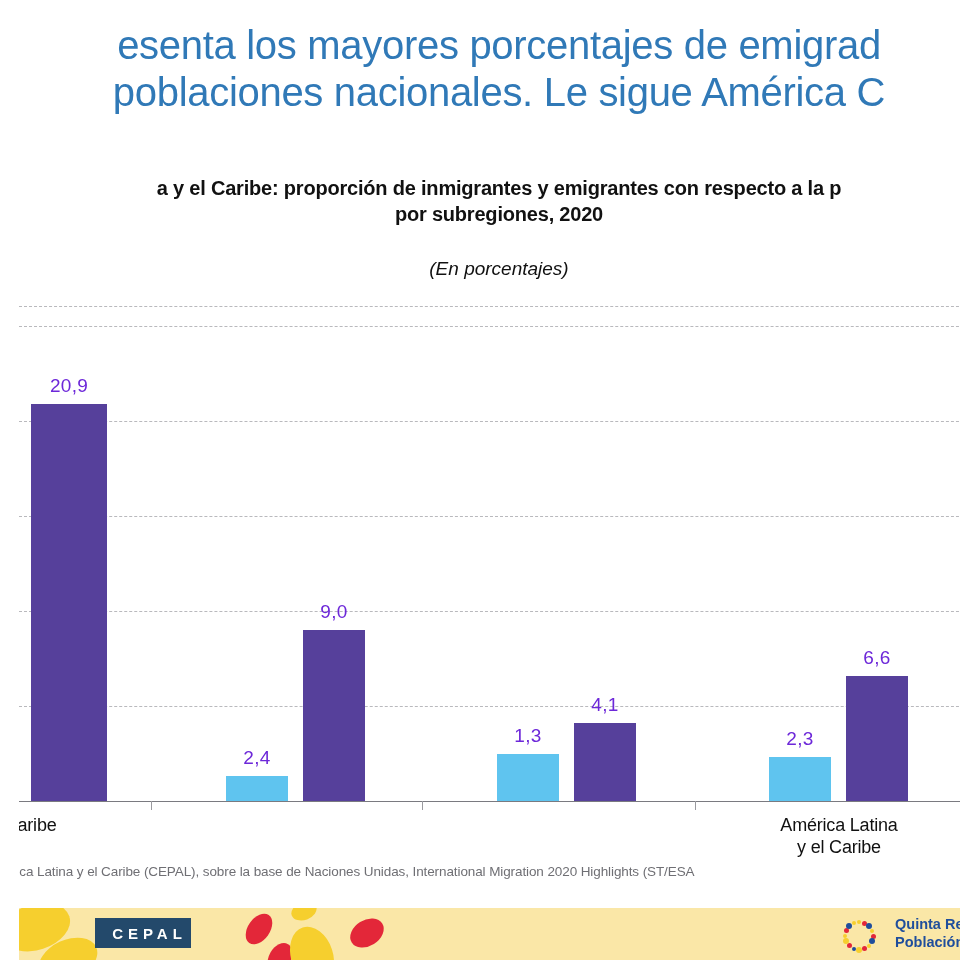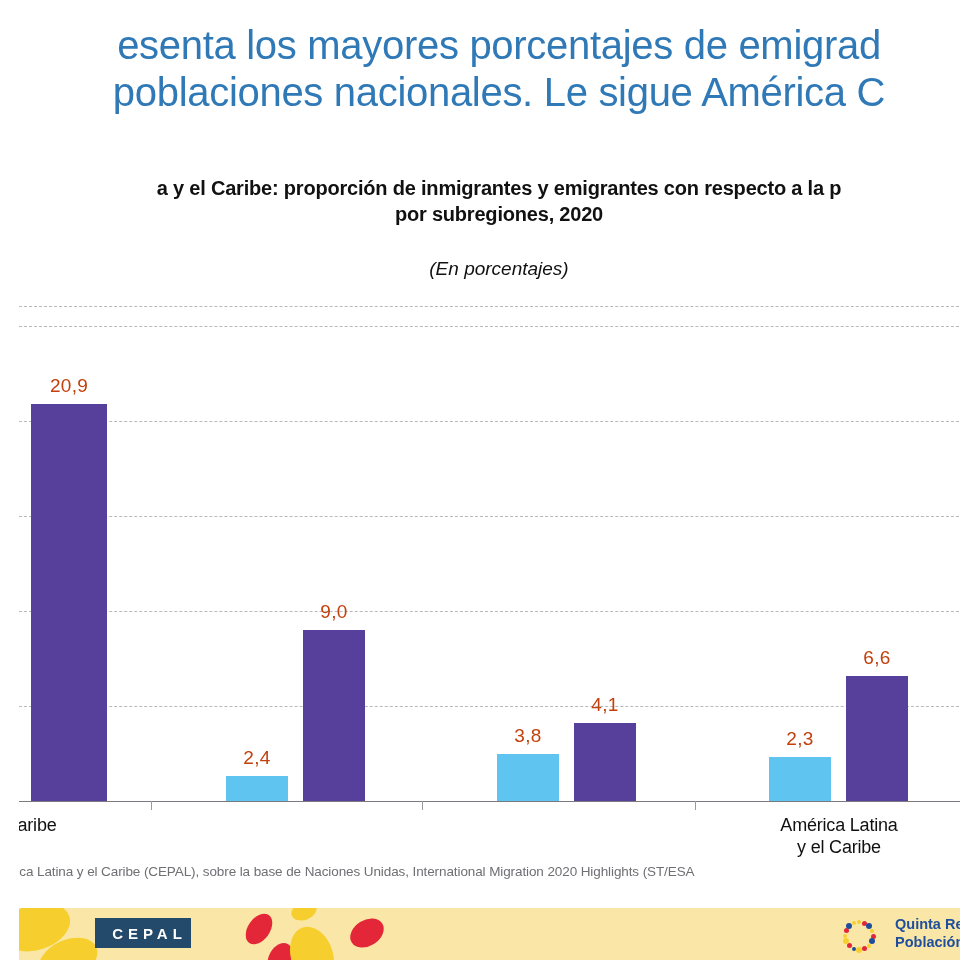--- a/index.html
+++ b/index.html
@@ -49,21 +49,21 @@
     position:absolute;left:0;width:960px;height:0;top:501px;
     border-top:1.5px solid #7a7a80;
   }
   .tick{
     position:absolute;width:0;height:9px;border-left:1px solid #9a9a9f;top:501px;
   }
 
   .bar{position:absolute;bottom:0;}
 
   .bar-label{
-    position:absolute;color:#c2410c;font-size:19px;font-weight:400;
+    position:absolute;color:#6d28d9;font-size:19px;font-weight:400;
     text-align:center;letter-spacing:0.3px;
   }
 
   .cat-label{
     position:absolute;color:#111;font-size:18px;text-align:center;
     line-height:1.22;white-space:pre-line;letter-spacing:-0.2px;
   }
 
   
   .source{
@@ -124,21 +124,21 @@
         <div class="tick" style="left: 403px;"></div>
         <div class="tick" style="left: 676px;"></div>
         <div class="tick" style="left: 945px;"></div>
         <div class="bar" style="left: 12px; width: 76px; height: 397.1px; bottom: 19px; background: rgb(86, 64, 155);"></div>
         <div class="bar-label" style="left: 10px; width: 80px; top: 74.9px;">20,9</div>
         <div class="bar" style="left: 207px; width: 62px; height: 24.7px; bottom: 19px; background: rgb(95, 196, 239);"></div>
         <div class="bar-label" style="left: 198px; width: 80px; top: 447.3px;">2,4</div>
         <div class="bar" style="left: 284px; width: 62px; height: 171px; bottom: 19px; background: rgb(86, 64, 155);"></div>
         <div class="bar-label" style="left: 275px; width: 80px; top: 301px;">9,0</div>
         <div class="bar" style="left: 478px; width: 62px; height: 47.5px; bottom: 19px; background: rgb(95, 196, 239);"></div>
-        <div class="bar-label" style="left: 469px; width: 80px; top: 424.5px;">3,8</div>
+        <div class="bar-label" style="left: 469px; width: 80px; top: 424.5px;">1,3</div>
         <div class="bar" style="left: 555px; width: 62px; height: 77.9px; bottom: 19px; background: rgb(86, 64, 155);"></div>
         <div class="bar-label" style="left: 546px; width: 80px; top: 394.1px;">4,1</div>
         <div class="bar" style="left: 750px; width: 62px; height: 43.7px; bottom: 19px; background: rgb(95, 196, 239);"></div>
         <div class="bar-label" style="left: 741px; width: 80px; top: 428.3px;">2,3</div>
         <div class="bar" style="left: 827px; width: 62px; height: 125.4px; bottom: 19px; background: rgb(86, 64, 155);"></div>
         <div class="bar-label" style="left: 818px; width: 80px; top: 346.6px;">6,6</div>
         <div class="cat-label" style="left: -92px; width: 220px; top: 515px;">aribe</div>
         <div class="cat-label" style="left: 710px; width: 220px; top: 515px;">América Latina
 y el Caribe</div>
       </div>

